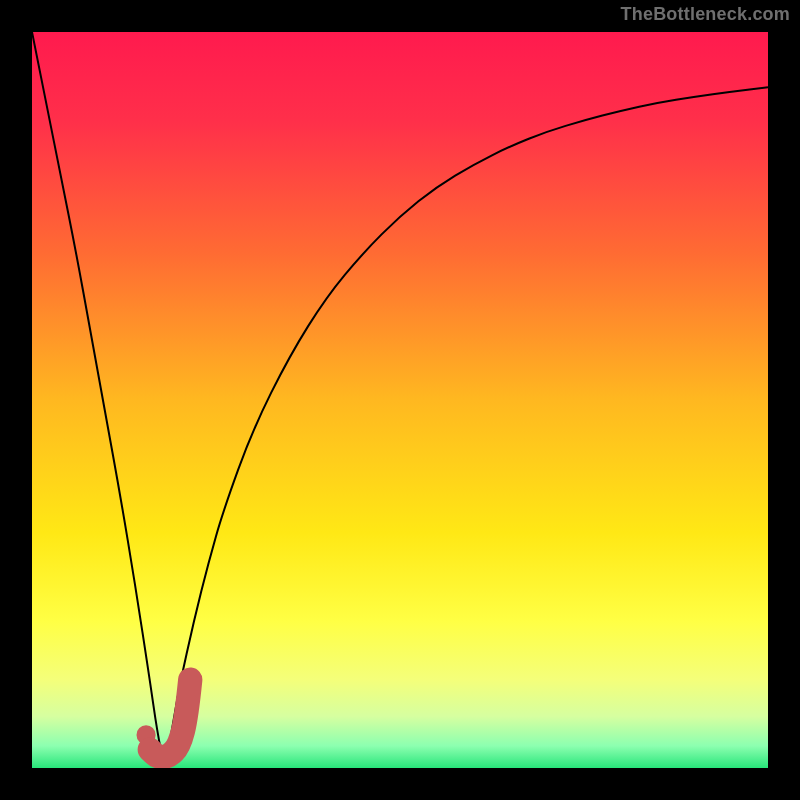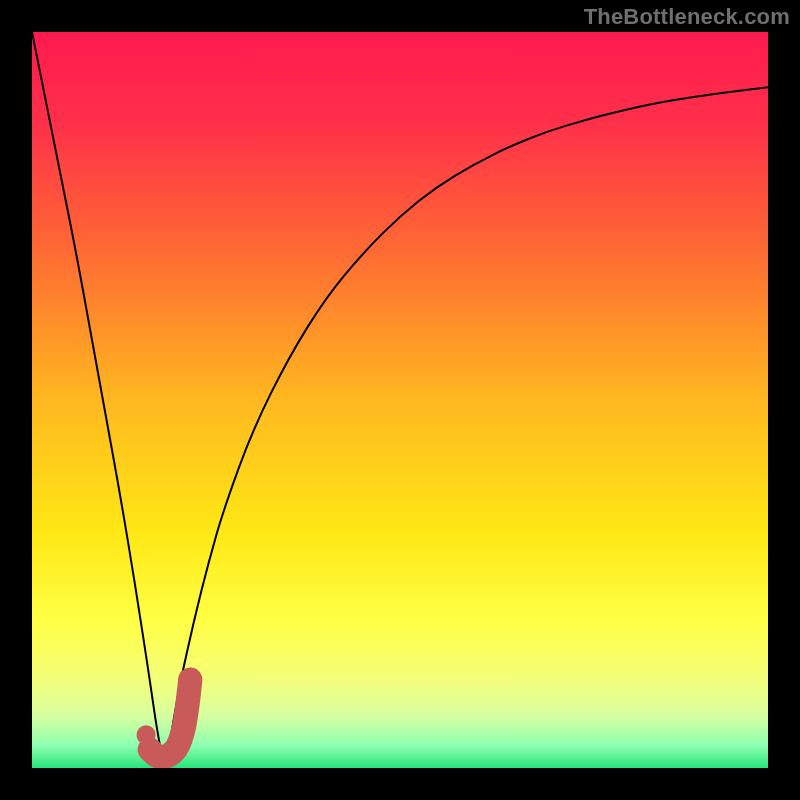--- a/index.html
+++ b/index.html
@@ -16,21 +16,21 @@
     top: 32px;
     width: 736px;
     height: 736px;
     background: #000;
   }
   .watermark {
     position: absolute;
     top: 4px;
     right: 10px;
     font-family: Arial, Helvetica, sans-serif;
-    font-size: 22px;
+    font-size: 18px;
     font-weight: 600;
     color: #6f6f6f;
     letter-spacing: 0.2px;
     z-index: 10;
   }
   svg {
     display: block;
   }
 </style>
 </head>

